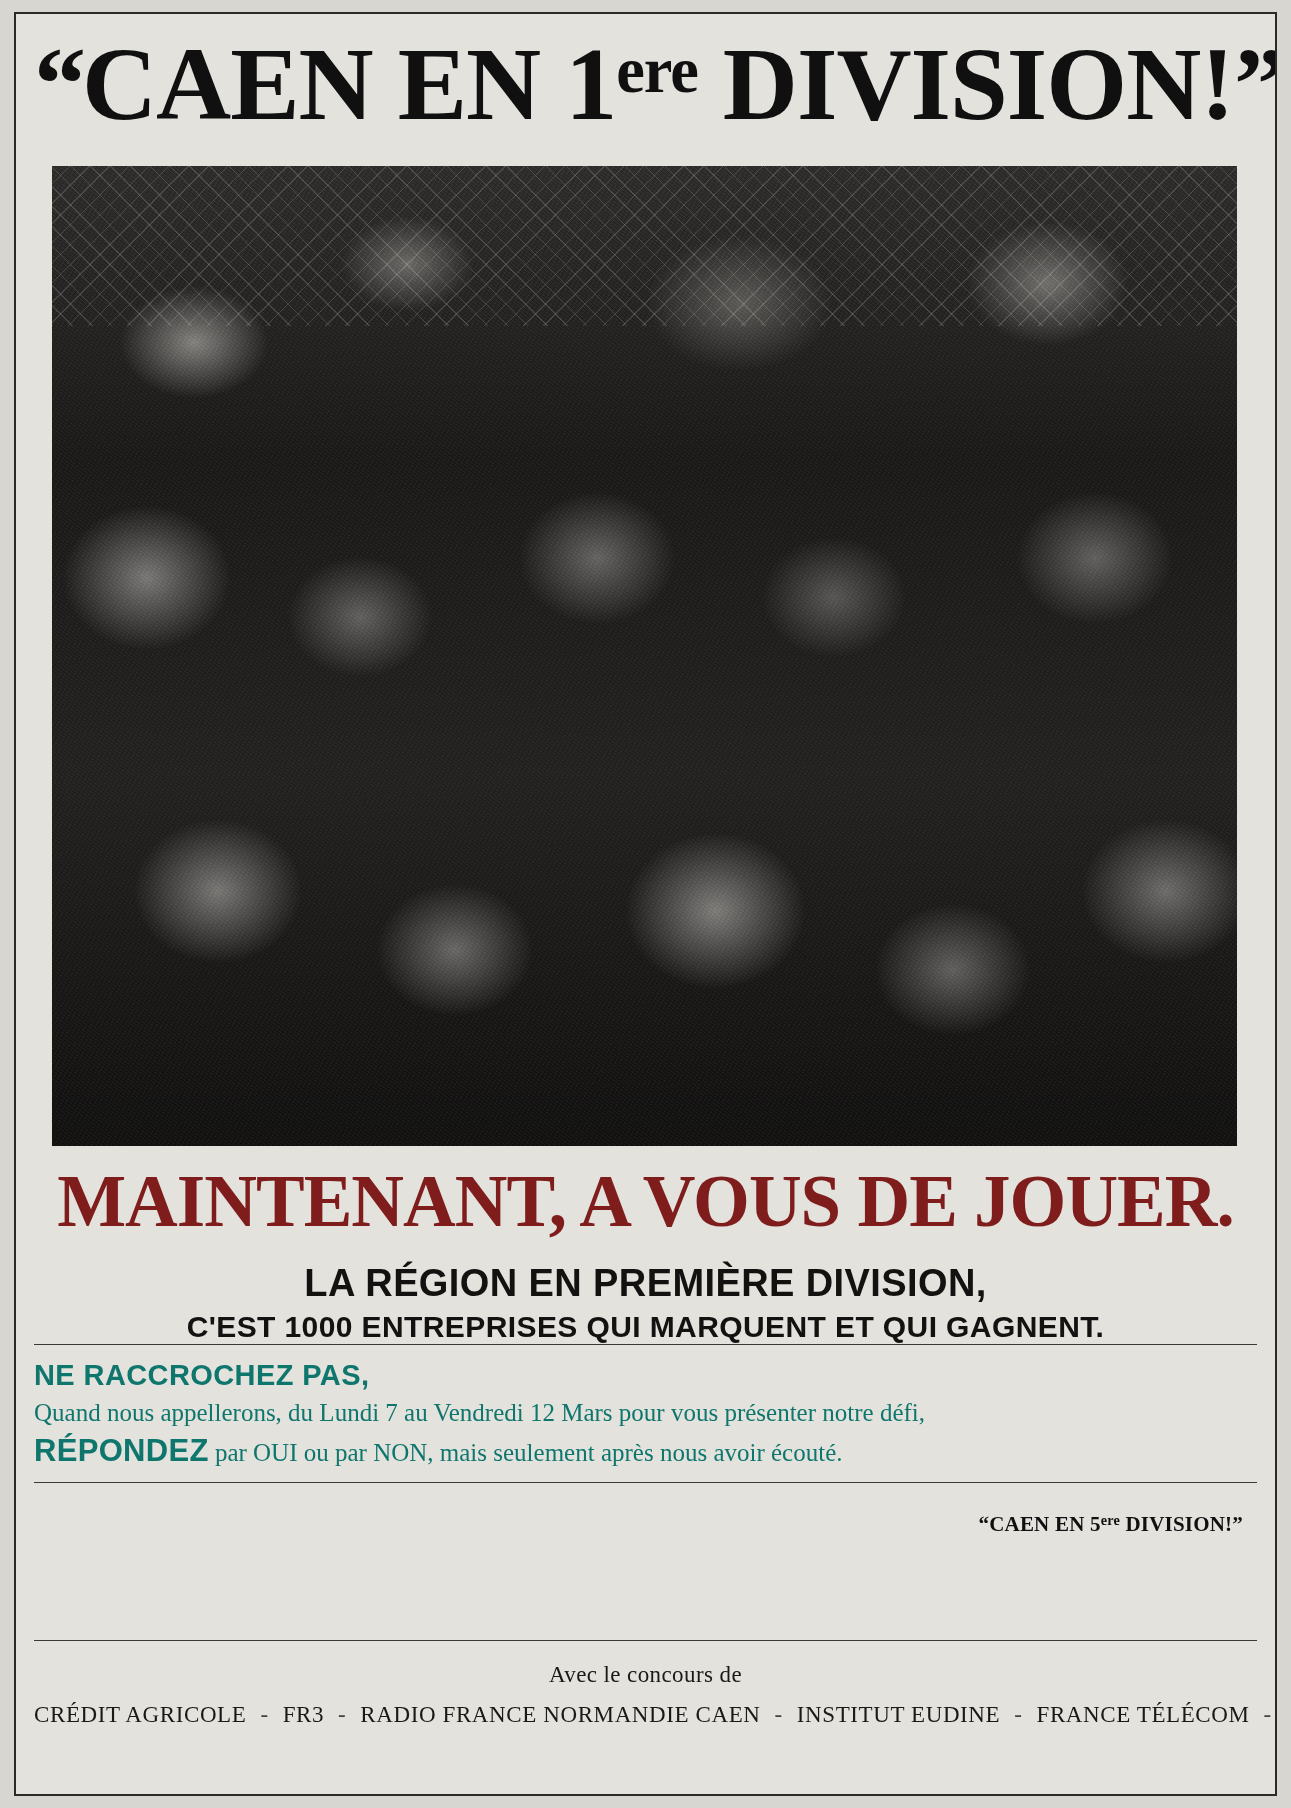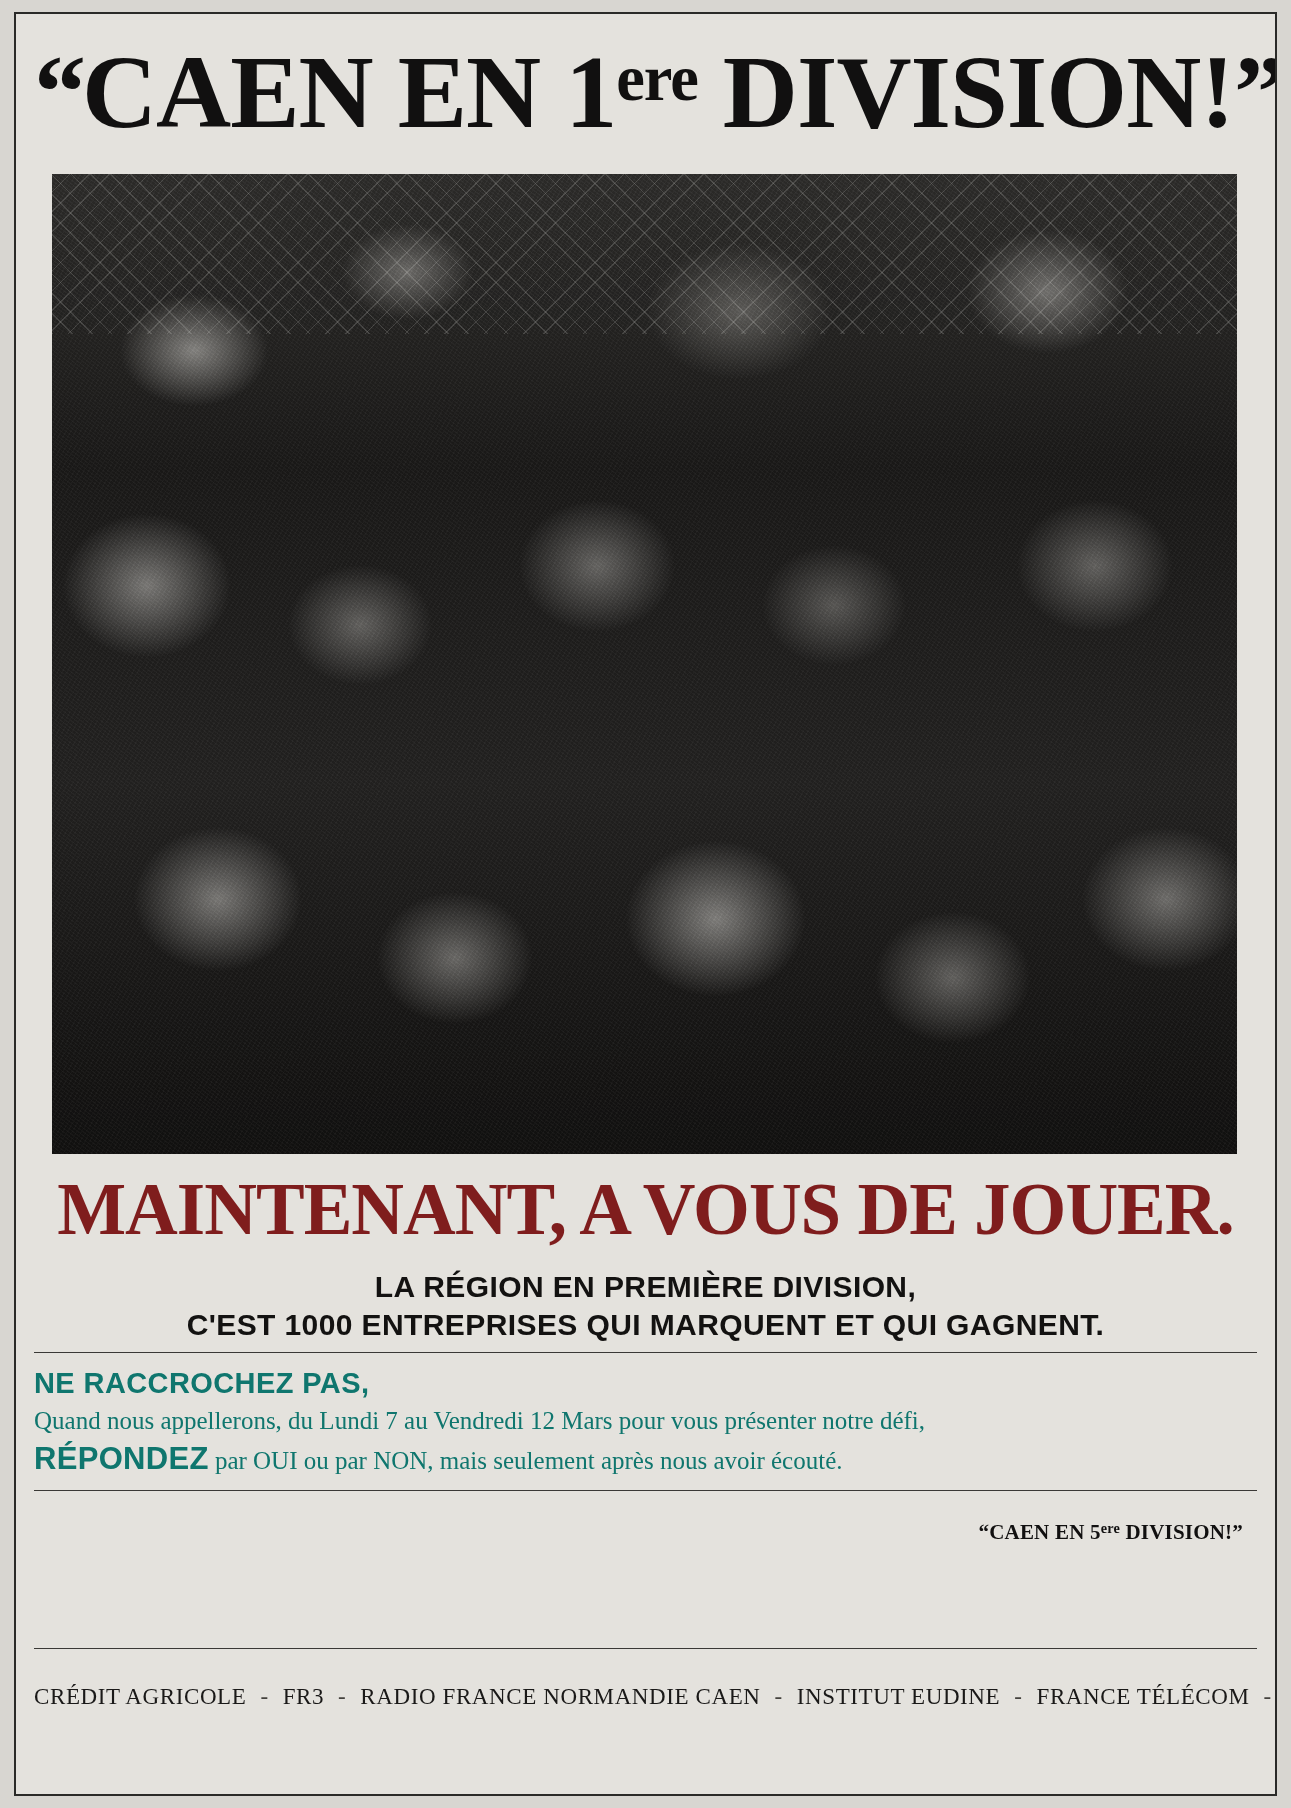--- a/index.html
+++ b/index.html
@@ -24,21 +24,21 @@
     width: 1263px;
     height: 1784px;
     background: #e4e2dd;
     border: 2px solid #2a2a28;
     box-sizing: border-box;
     overflow: hidden;
   }
   .inner {
     position: absolute;
     left: 18px;
-    top: 8px;
+    top: 0;
     width: 1223px;
     height: 1746px;
   }
 
   
   .headline {
     position: absolute;
     left: 0;
     top: 18px;
     width: 1223px;
@@ -131,21 +131,21 @@
     position: absolute;
     left: 0;
     top: 1246px;
     width: 1223px;
     text-align: center;
     color: #131211;
   }
   .tagline .l1 {
     font-family: "Liberation Sans", sans-serif;
     font-weight: bold;
-    font-size: 30px;
+    font-size: 38px;
     letter-spacing: 0.4px;
     line-height: 1.25;
   }
   .tagline .l2 {
     font-family: "Liberation Sans", sans-serif;
     font-weight: bold;
     font-size: 30px;
     letter-spacing: 0.4px;
     line-height: 1.25;
   }
@@ -276,18 +276,19 @@
 
       <div class="hr mid-rule"></div>
 
       <div class="signature">
         <div class="slogan"><span>“CAEN EN 5</span><sup>ere</sup><span> DIVISION!”</span></div>
       </div>
 
       <div class="hr bottom-rule"></div>
 
       <div class="sponsors">
+        <div class="with">Avec le concours de</div>
         <div class="row"><span>CRÉDIT AGRICOLE</span><span class="sep">-</span><span>FR3</span><span class="sep">-</span><span>RADIO FRANCE NORMANDIE CAEN</span><span class="sep">-</span><span>INSTITUT EUDINE</span><span class="sep">-</span><span>FRANCE TÉLÉCOM</span><span class="sep">-</span></div>
       </div>
 
     </div>
   </div>
 </div>
 
 </body></html>

